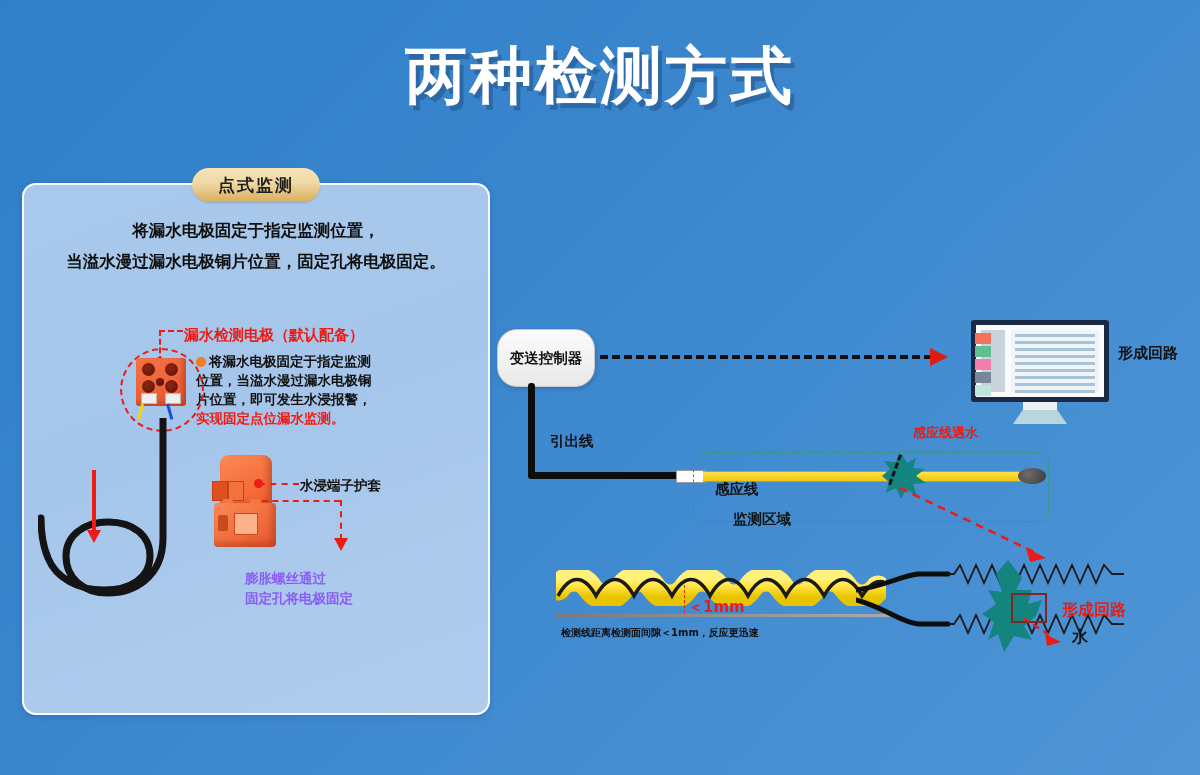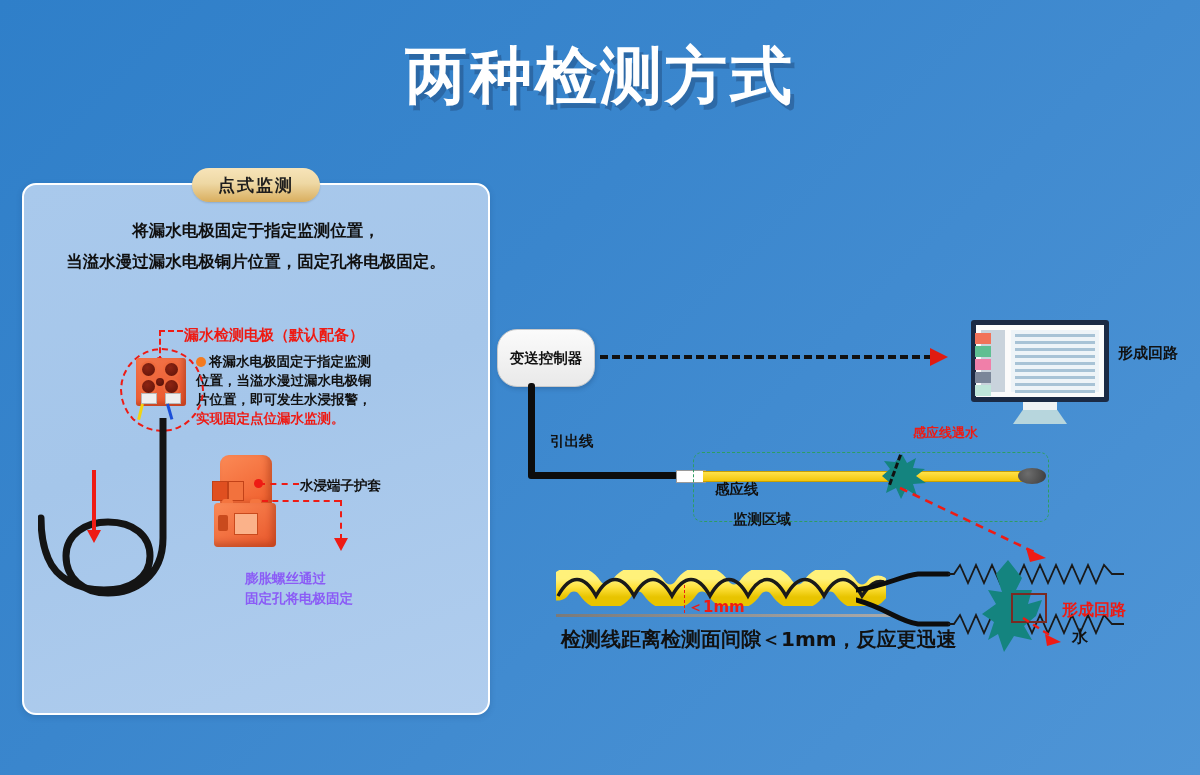--- a/index.html
+++ b/index.html
@@ -161,21 +161,21 @@
   .zone{position:absolute;border:1.5px dashed #2e9e62;border-radius:9px;}
   #zone-label{left:733px;top:510px;font-size:14.5px;}
   #sense-label{left:715px;top:480px;font-size:14.5px;}
   #lead-label{left:550px;top:432px;font-size:14.5px;}
   #splash-label{left:913px;top:424px;font-size:13px;}
 
   .rope{position:absolute;left:556px;top:570px;width:330px;height:36px;}
   .ropeline{position:absolute;left:556px;top:614px;width:336px;height:3px;
     background:linear-gradient(90deg,#7a7a7a,#aaa);}
   #mm-label{left:688px;top:598px;font-size:15px;}
-  #rope-caption{left:561px;top:626px;font-size:20px;}
+  #rope-caption{left:561px;top:626px;font-size:10px;}
   .mmdash{position:absolute;left:684px;top:585px;border-left:1.5px dashed #ee1b14;height:28px;}
 
   #loop-label{left:1062px;top:600px;font-size:16px;}
   #water-label{left:1072px;top:627px;font-size:16px;}
 </style>
 </head>
 <body>
 
 <div class="stage">
 

